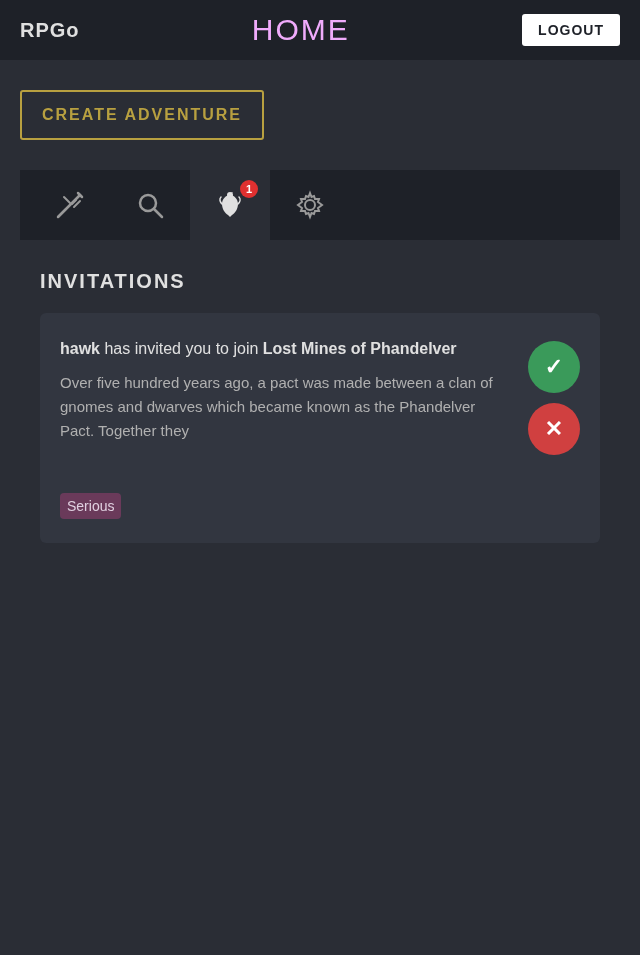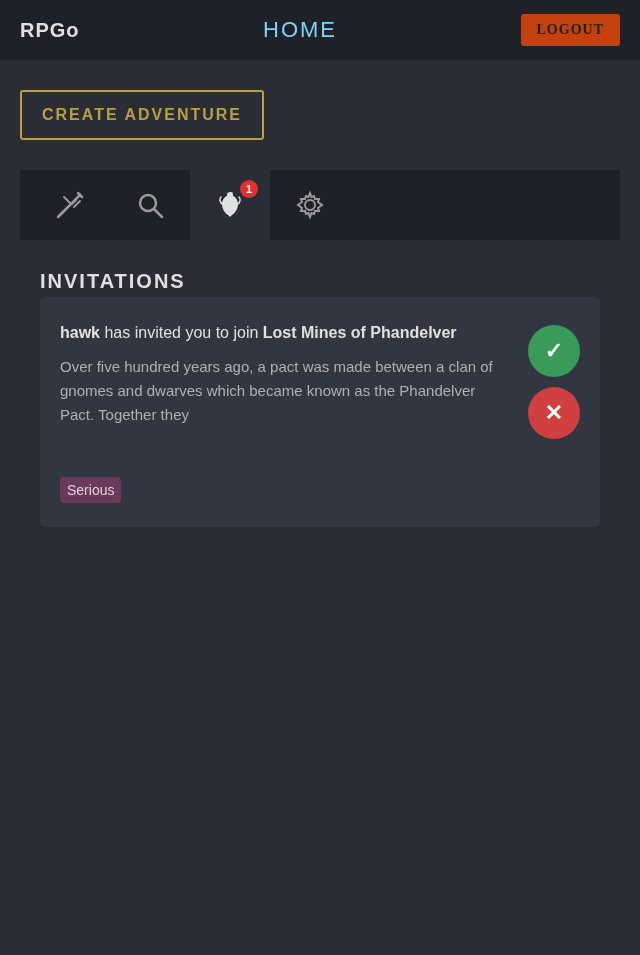--- a/index.html
+++ b/index.html
@@ -24,37 +24,36 @@
     }
 
     .header-logo {
       font-size: 20px;
       font-weight: bold;
       color: #e0e0e0;
       letter-spacing: 1px;
     }
 
     .header-title {
-      font-size: 22px;
+      font-size: 30px;
       font-weight: 500;
-      color: #7dd3fc;
+      color: #f0abfc;
       letter-spacing: 2px;
     }
 
     .logout-button {
-      background-color: #c2410c;
+      background-color: #ffffff;
       color: #1e2128;
       border: none;
       padding: 8px 16px;
       font-size: 14px;
       font-weight: bold;
       cursor: pointer;
       letter-spacing: 1px;
       border-radius: 3px;
-      font-family: Liberation Serif, serif;
     }
 
     
     .main-content {
       padding: 30px 20px 20px 20px;
     }
 
     .greeting-row {
       display: flex;
       align-items: center;
@@ -136,21 +135,21 @@
     .invitations-section {
       background-color: #2a2d35;
       padding: 20px 20px;
     }
 
     .section-title {
       font-size: 20px;
       font-weight: bold;
       color: #e0e0e0;
       letter-spacing: 2px;
-      margin-bottom: 4px;
+      margin-bottom: 20px;
       margin-top: 10px;
     }
 
     
     .invitation-card {
       background-color: #323640;
       border-radius: 6px;
       padding: 24px 20px;
       display: flex;
       flex-direction: column;

